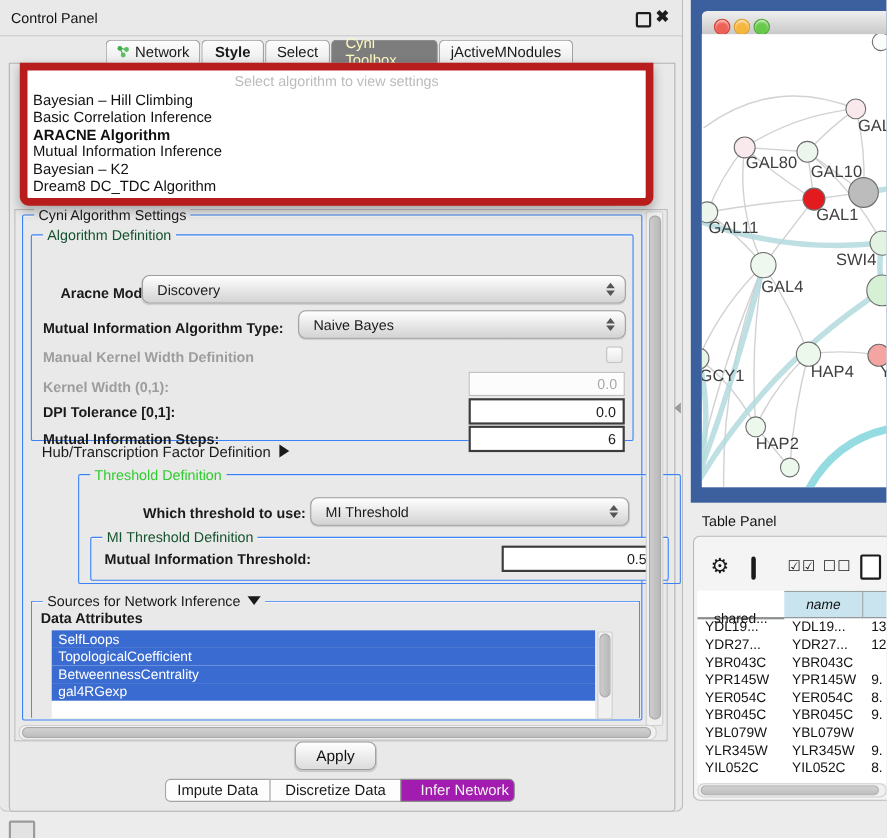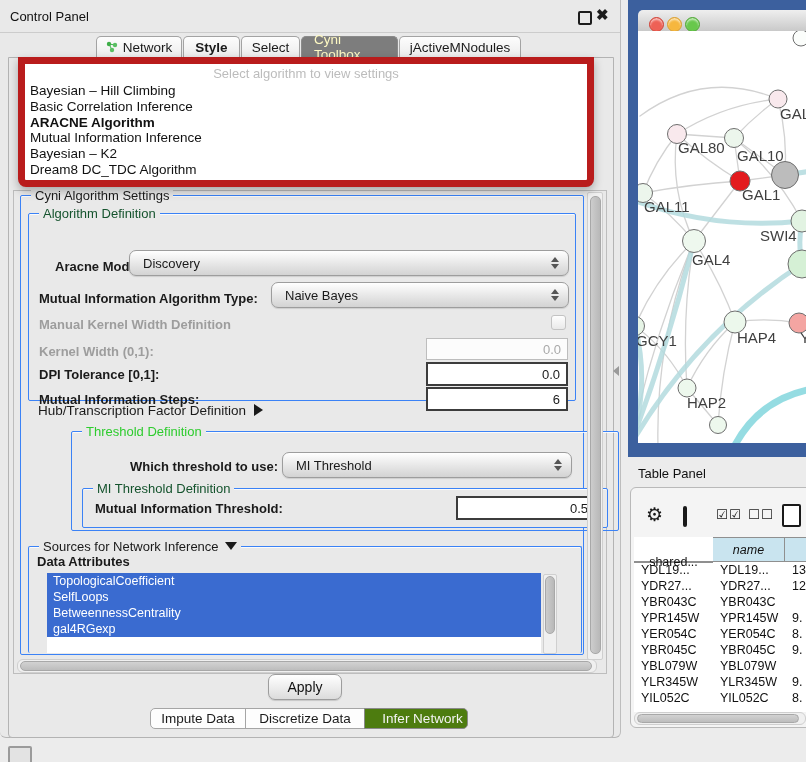--- a/index.html
+++ b/index.html
@@ -46,21 +46,21 @@
   .attr-list{position:absolute;background:#fff;}
   .attr-item{height:16px;line-height:16px;background:#3a6bd0;color:#fff;font-size:12.5px;padding-left:6px;}
   
   .sb-track-v{position:absolute;background:#f0f0f0;border:1px solid #cfcfcf;border-radius:2px;}
   .sb-thumb{position:absolute;background:linear-gradient(90deg,#cdcdcd,#b8b8b8);border-radius:5px;border:1px solid #a8a8a8;}
   .sb-track-h{position:absolute;background:#f0f0f0;border:1px solid #cfcfcf;border-radius:6px;}
   .sb-thumb-h{position:absolute;background:linear-gradient(#d2d2d2,#bdbdbd);border-radius:5px;border:1px solid #a8a8a8;}
   
   .btn{position:absolute;background:linear-gradient(#ffffff,#dcdcdc);border:1px solid #9d9d9d;border-radius:7px;font-size:14px;color:#111;display:flex;align-items:center;justify-content:center;box-shadow:0 1px 1px rgba(0,0,0,0.15);}
   .btab{position:absolute;top:708px;height:21px;border:1px solid #a5a5a5;background:#fdfdfd;font-size:13.5px;color:#1a1a1a;display:flex;align-items:center;justify-content:center;box-sizing:border-box;}
-  .btab.sel{background:#4d7c0f;color:#f4f4f4;border-color:#8a8a8a;padding-left:13px;}
+  .btab.sel{background:#a21caf;color:#f4f4f4;border-color:#8a8a8a;padding-left:13px;}
   .mini-icon{left:8px;top:746px;width:20px;height:14px;border:2px solid #9b9b9b;background:#e3e3e3;border-radius:2px;}
   .split-arrow{left:613px;top:366px;width:0;height:0;border-top:5px solid transparent;border-bottom:5px solid transparent;border-right:6px solid #9a9a9a;}
   
   .netwin{left:628px;top:0;width:178px;height:457px;background:#3c609e;}
   .net-titlebar{left:638px;top:10px;width:168px;height:21px;background:linear-gradient(#efefef,#c9c9c9);border-bottom:1px solid #9c9c9c;border-radius:5px 0 0 0;}
   .light{position:absolute;top:7px;width:13px;height:13px;border-radius:50%;box-shadow:inset 0 2px 2px rgba(255,255,255,0.6);}
   .net-canvas{left:638px;top:31px;width:168px;height:412px;background:#ffffff;overflow:hidden;}
   
   .tp-title{left:638px;top:466px;font-size:13px;color:#111;}
   .tpanel{left:630px;top:487px;width:176px;height:239px;background:#f4f4f4;border:1px solid #b9b9b9;border-radius:6px 0 0 6px;overflow:hidden;}
@@ -173,22 +173,22 @@
         <div class="field hard" style="left:373px;top:7px;width:140px;height:24px;">
             <span>0.5</span>
           </div>
       </div>
     </div>
 
     <div class="group" style="left:14px;top:355px;width:552px;height:106px;border-bottom:none;">
       <span class="gtitle"><span>Sources for Network Inference</span><span class="tri-down"></span></span>
       <span class="lbl" style="left:8px;top:7px;">Data Attributes</span>
       <div class="attr-list" id="attr-list" style="left:18px;top:26px;width:494px;height:80px;">
+          <div class="attr-item">SelfLoops</div>
           <div class="attr-item">TopologicalCoefficient</div>
-          <div class="attr-item">SelfLoops</div>
           <div class="attr-item">BetweennessCentrality</div>
           <div class="attr-item">gal4RGexp</div>
         </div>
       <div class="sb-track-v" style="left:514px;top:27px;width:12px;height:78px;">
           <div class="sb-thumb" style="left:1px;top:1px;width:8px;height:56px;"></div>
         </div>
     </div>
 
     <div class="sb-track-v" style="left:573px;top:1px;width:14px;height:466px;">
         <div class="sb-thumb" style="left:2px;top:3px;width:9px;height:456px;"></div>

